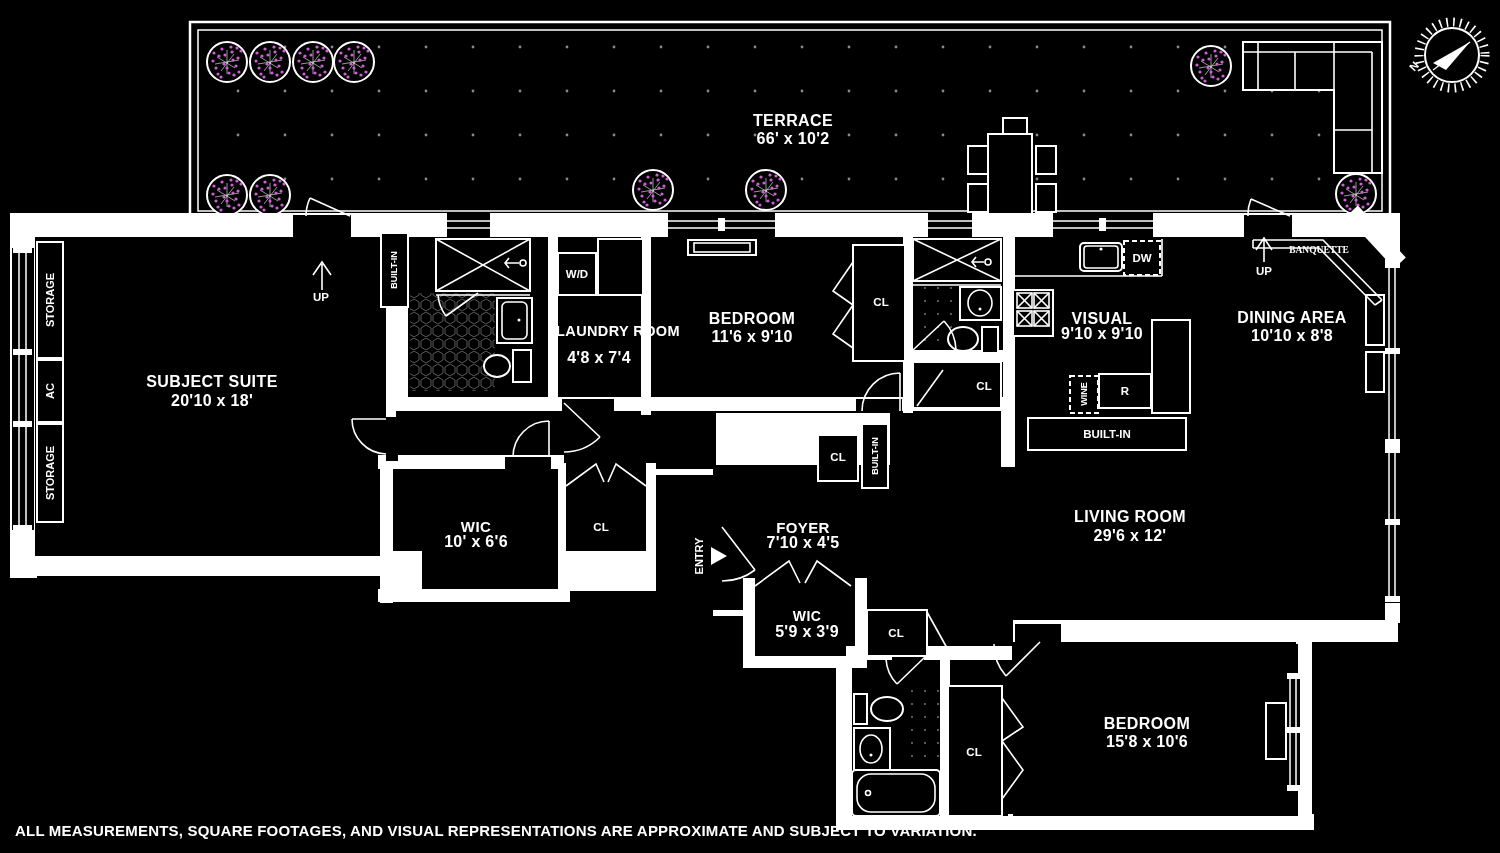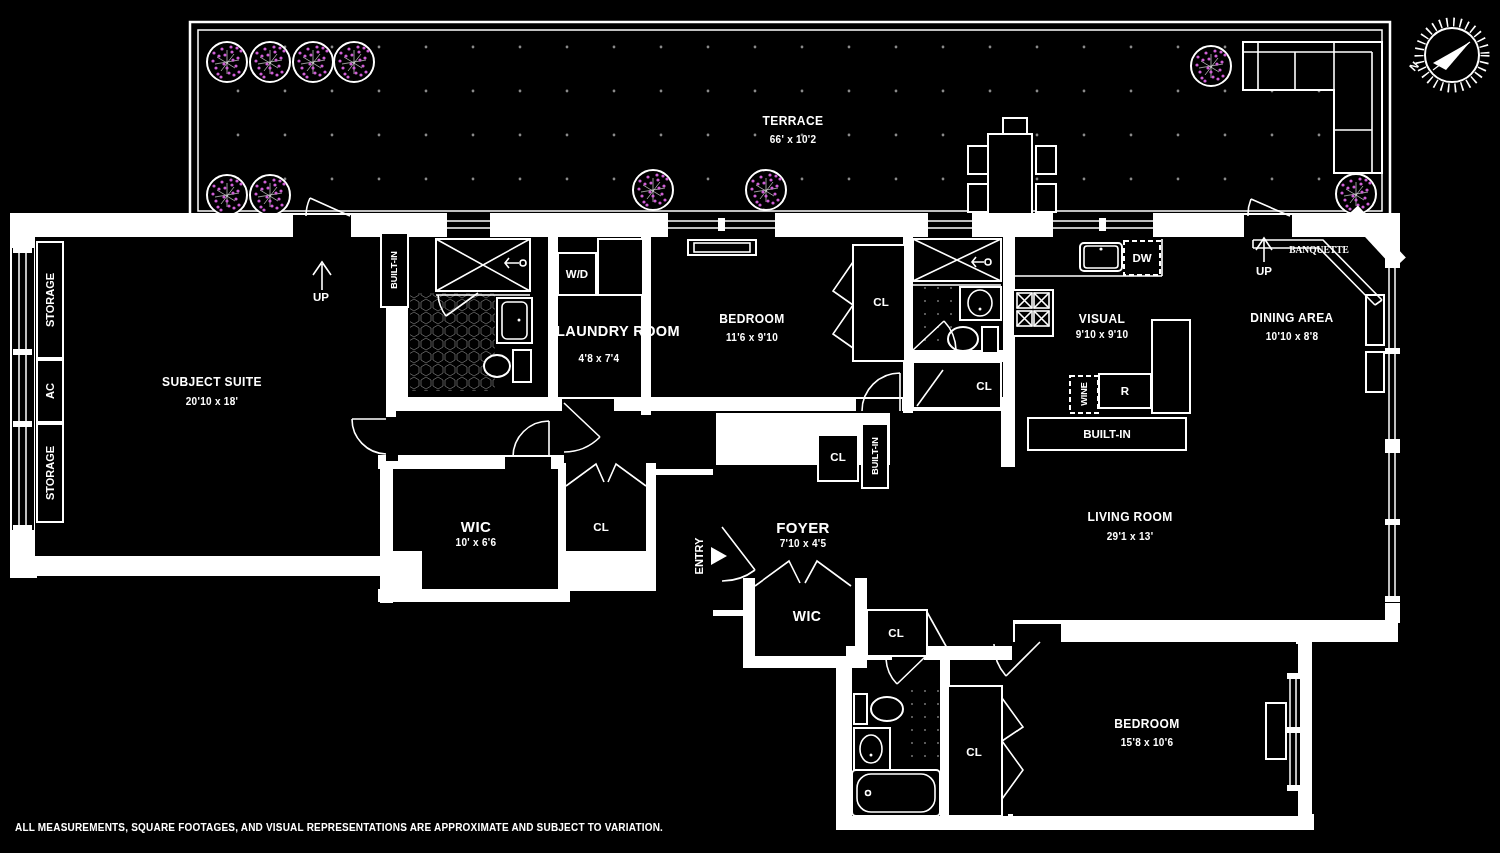--- a/index.html
+++ b/index.html
@@ -8,28 +8,28 @@
   svg{position:absolute;left:0;top:0;}
   .ln{fill:#000;stroke:var(--line,#fff);stroke-width:2;}
   .lnthin{fill:none;stroke:var(--line,#fff);stroke-width:1.6;}
   .wall{fill:var(--line,#fff);stroke:none;}
   .flr{fill:#000;stroke:none;}
   .dash{fill:#000;stroke:var(--line,#fff);stroke-width:2;stroke-dasharray:5 3;}
   .grid-dot{fill:var(--grid,#8a8a8a);}
   .plant-dot{fill:var(--plant,#cf5fd6);}
   .twig{stroke:#fff;stroke-width:.7;opacity:.85;fill:none;}
   .labels div{position:absolute;color:#fff;white-space:nowrap;}
-  .rm{transform:translate(-50%,-50%);font-size:12px;font-weight:600;letter-spacing:.4px;}
-  .dim{transform:translate(-50%,-50%);font-size:10px;font-weight:600;letter-spacing:.3px;}
+  .rm{transform:translate(-50%,-50%);font-size:16px;font-weight:600;letter-spacing:.4px;}
+  .dim{transform:translate(-50%,-50%);font-size:16px;font-weight:600;letter-spacing:.3px;}
   .sm{transform:translate(-50%,-50%);font-size:11.5px;font-weight:700;}
   .xs{transform:translate(-50%,-50%);font-size:9.5px;font-weight:700;font-family:Liberation Serif, serif;}
   .vert{transform:translate(-50%,-50%) rotate(-90deg);font-size:11px;font-weight:700;}
   .vxs{transform:translate(-50%,-50%) rotate(-90deg);font-size:9px;font-weight:700;}
   .wrap2{white-space:normal;width:86px;text-align:left;line-height:1.1;}
-  .note{font-size:10px;font-weight:700;letter-spacing:.2px;}
+  .note{font-size:15px;font-weight:700;letter-spacing:.2px;}
   .ncomp{transform:translate(-50%,-50%) rotate(-48deg);font-size:11px;font-weight:700;}
 </style>
 </head>
 <body>
 
 <div id="stage">
 <svg width="1500" height="853" viewBox="0 0 1500 853">
   <defs>
     <pattern id="dots" width="47" height="44" patternUnits="userSpaceOnUse">
       <circle cx="3" cy="3" r="1.4" class="grid-dot"></circle>
@@ -374,30 +374,30 @@
   <div class="rm" style="left:752px;top:319px">BEDROOM</div>
   <div class="dim" style="left:752px;top:337px">11'6 x 9'10</div>
 
   <div class="rm" style="left:1102px;top:319px">VISUAL</div>
   <div class="dim" style="left:1102px;top:334px">9'10 x 9'10</div>
 
   <div class="rm" style="left:1292px;top:318px">DINING AREA</div>
   <div class="dim" style="left:1292px;top:336px">10'10 x 8'8</div>
 
   <div class="rm" style="left:1130px;top:517px">LIVING ROOM</div>
-  <div class="dim" style="left:1130px;top:536px">29'1 x 13'</div>
+  <div class="dim" style="left:1130px;top:536px">29'6 x 12'</div>
 
   <div class="rm" style="left:803px;top:527px;font-size:15px">FOYER</div>
   <div class="dim" style="left:803px;top:543px">7'10 x 4'5</div>
 
   <div class="rm" style="left:476px;top:526px;font-size:15px">WIC</div>
   <div class="dim" style="left:476px;top:542px">10' x 6'6</div>
 
   <div class="rm" style="left:807px;top:616px;font-size:14px">WIC</div>
-  <div class="dim" style="left:807px;top:662px;font-size:14px">5'9 x 3'9</div>
+  <div class="dim" style="left:807px;top:632px;font-size:16px">5'9 x 3'9</div>
 
   <div class="rm" style="left:1147px;top:724px">BEDROOM</div>
   <div class="dim" style="left:1147px;top:742px">15'8 x 10'6</div>
 
   <div class="vert" style="left:50px;top:300px">STORAGE</div>
   <div class="vert" style="left:50px;top:391px">AC</div>
   <div class="vert" style="left:50px;top:473px">STORAGE</div>
 
   <div class="vxs" style="left:394px;top:270px">BUILT-IN</div>
   <div class="vxs" style="left:875px;top:456px">BUILT-IN</div>

